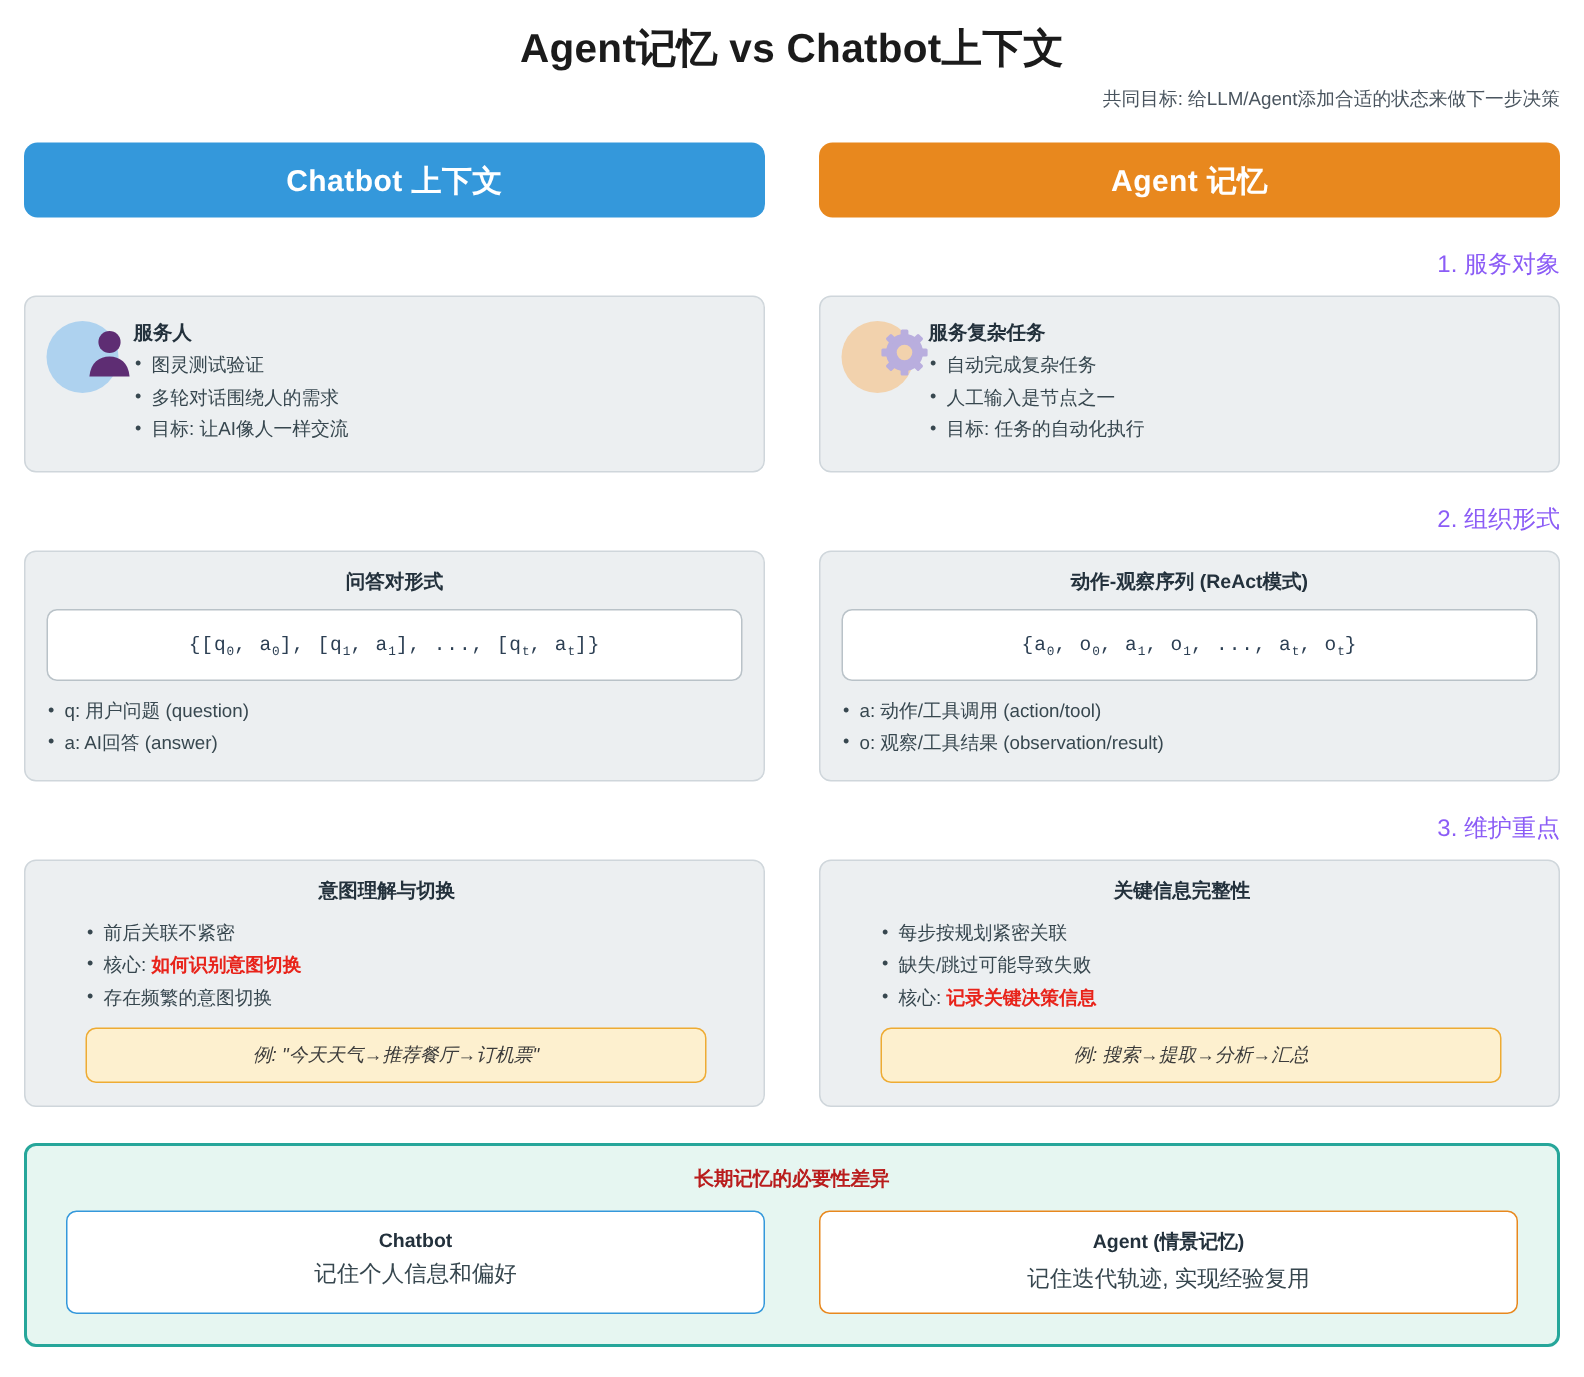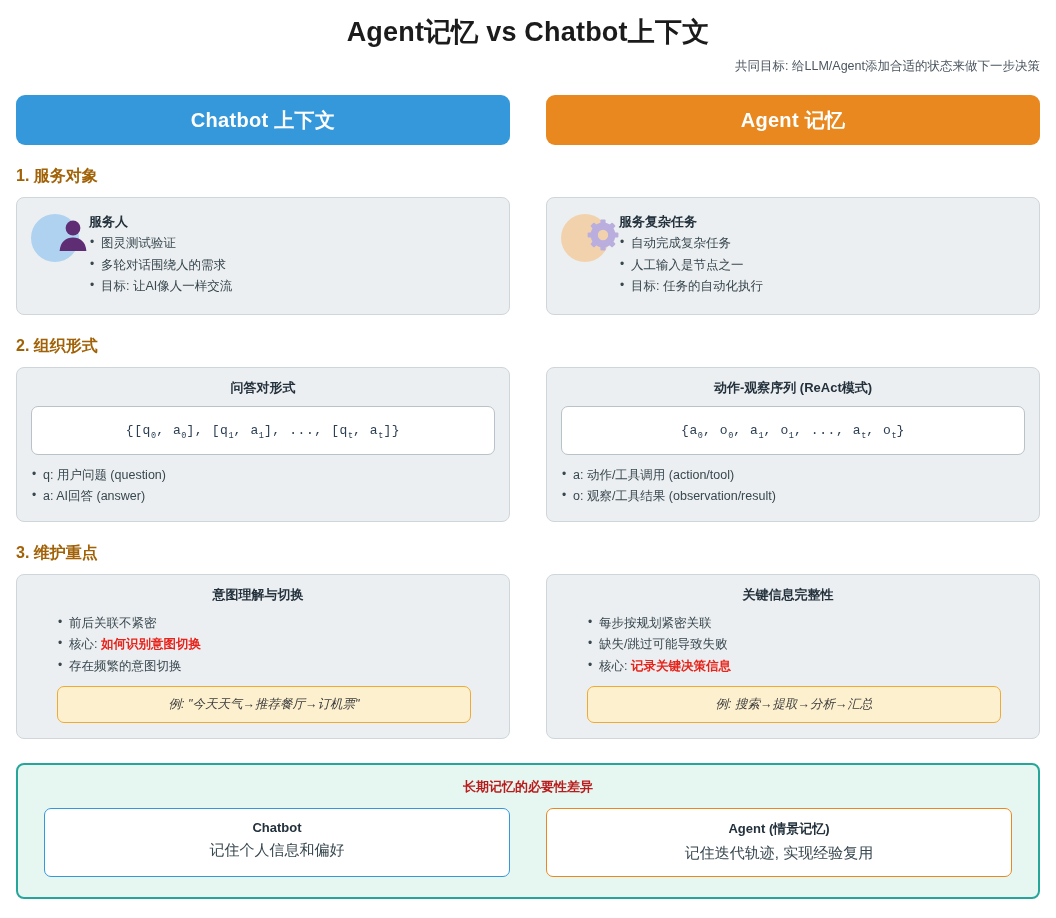--- a/index.html
+++ b/index.html
@@ -48,24 +48,24 @@
     color: #ffffff;
     font-size: 20px;
     font-weight: bold;
     letter-spacing: 0.3px;
   }
   .col-header.blue   { background: #3498db; }
   .col-header.orange { background: #e8881e; }
 
   
   .section-heading {
-    text-align: left;
+    text-align: right;
     font-size: 16px;
-    font-weight: bold;
-    color: #a16207;
+    font-weight: normal;
+    color: #8b5cf6;
     margin: 21px 0 10px 0;
   }
 
   
   .row2 { display: flex; gap: 36px; }
   .card {
     flex: 1;
     background: #eceff1;
     border: 1px solid #cfd6db;
     border-radius: 8px;

